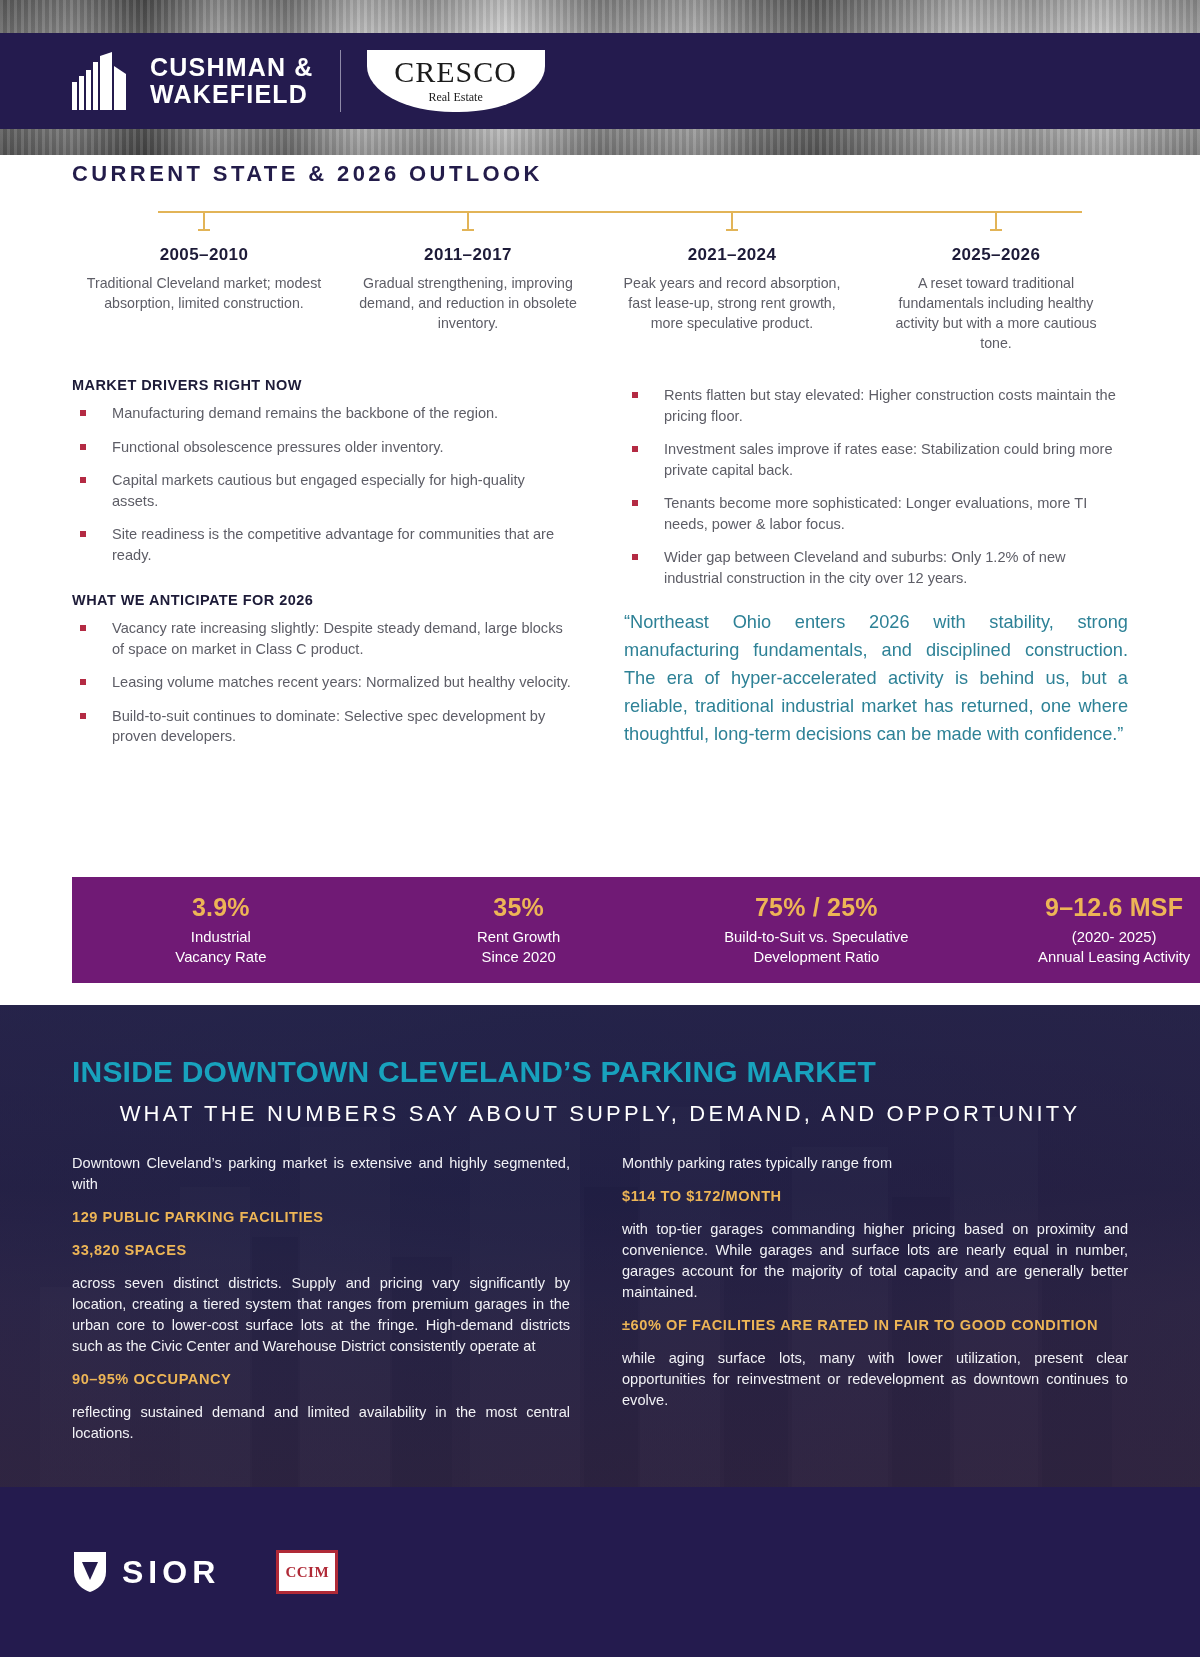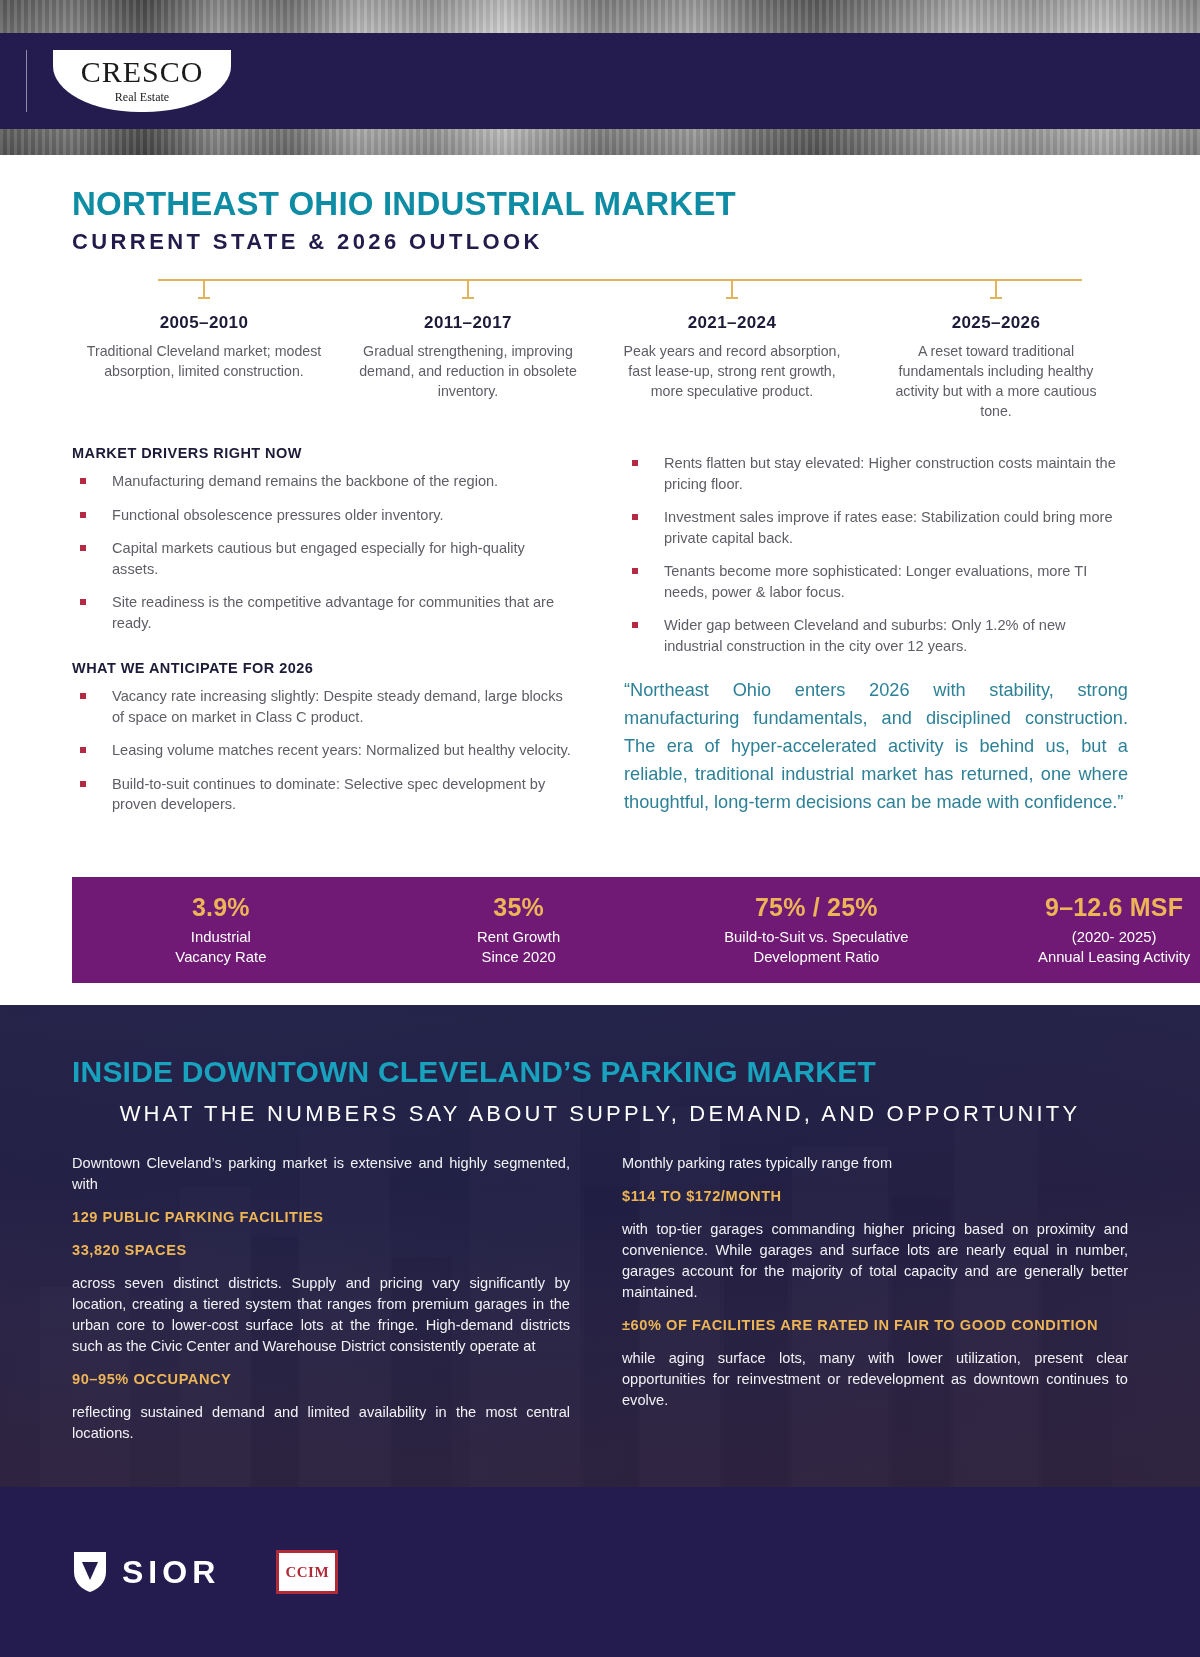--- a/index.html
+++ b/index.html
@@ -183,30 +183,45 @@
     color: #b02a37; font-family: "Liberation Serif", serif; font-weight: 700;
     font-size: 15px; letter-spacing: .5px;
   }
 </style>
 </head>
 <body>
 
 <div class="header-photo"></div>
 
 <div class="header-bar">
+  <div class="cw-logo">
+    <div class="cw-mark">
+      <svg width="62" height="58" viewBox="0 0 62 58" aria-hidden="true">
+        <rect x="0" y="30" width="5" height="28" fill="#fff"></rect>
+        <rect x="7" y="24" width="5" height="34" fill="#fff"></rect>
+        <rect x="14" y="18" width="5" height="40" fill="#fff"></rect>
+        <rect x="21" y="10" width="5" height="48" fill="#fff"></rect>
+        <polygon points="28,4 40,0 40,58 28,58" fill="#fff"></polygon>
+        <polygon points="42,14 54,22 54,58 42,58" fill="#fff"></polygon>
+      </svg>
+    </div>
+    <div class="cw-words">
+      <div>CUSHMAN &amp;</div>
+      <div>WAKEFIELD</div>
+    </div>
+  </div>
   <div class="logo-divider"></div>
   <div class="cresco-box">
     <div class="cresco-top">CRESCO</div>
     <div class="cresco-sub">Real Estate</div>
   </div>
 </div>
 
 <div class="sec1">
   <div class="pad">
-    <div class="h1">NORTHEAST OHIO INDUSTRIAL MARKET</div>
     <div class="h2">CURRENT STATE &amp; 2026 OUTLOOK</div>
 
     <div class="timeline">
       <div class="tl-bar"></div>
       <div class="tl-items">
         <div class="tl-item">
           <div class="tl-tick"></div>
           <div class="tl-year">2005–2010</div>
           <div class="tl-desc">Traditional Cleveland market; modest absorption, limited construction.</div>
         </div>

